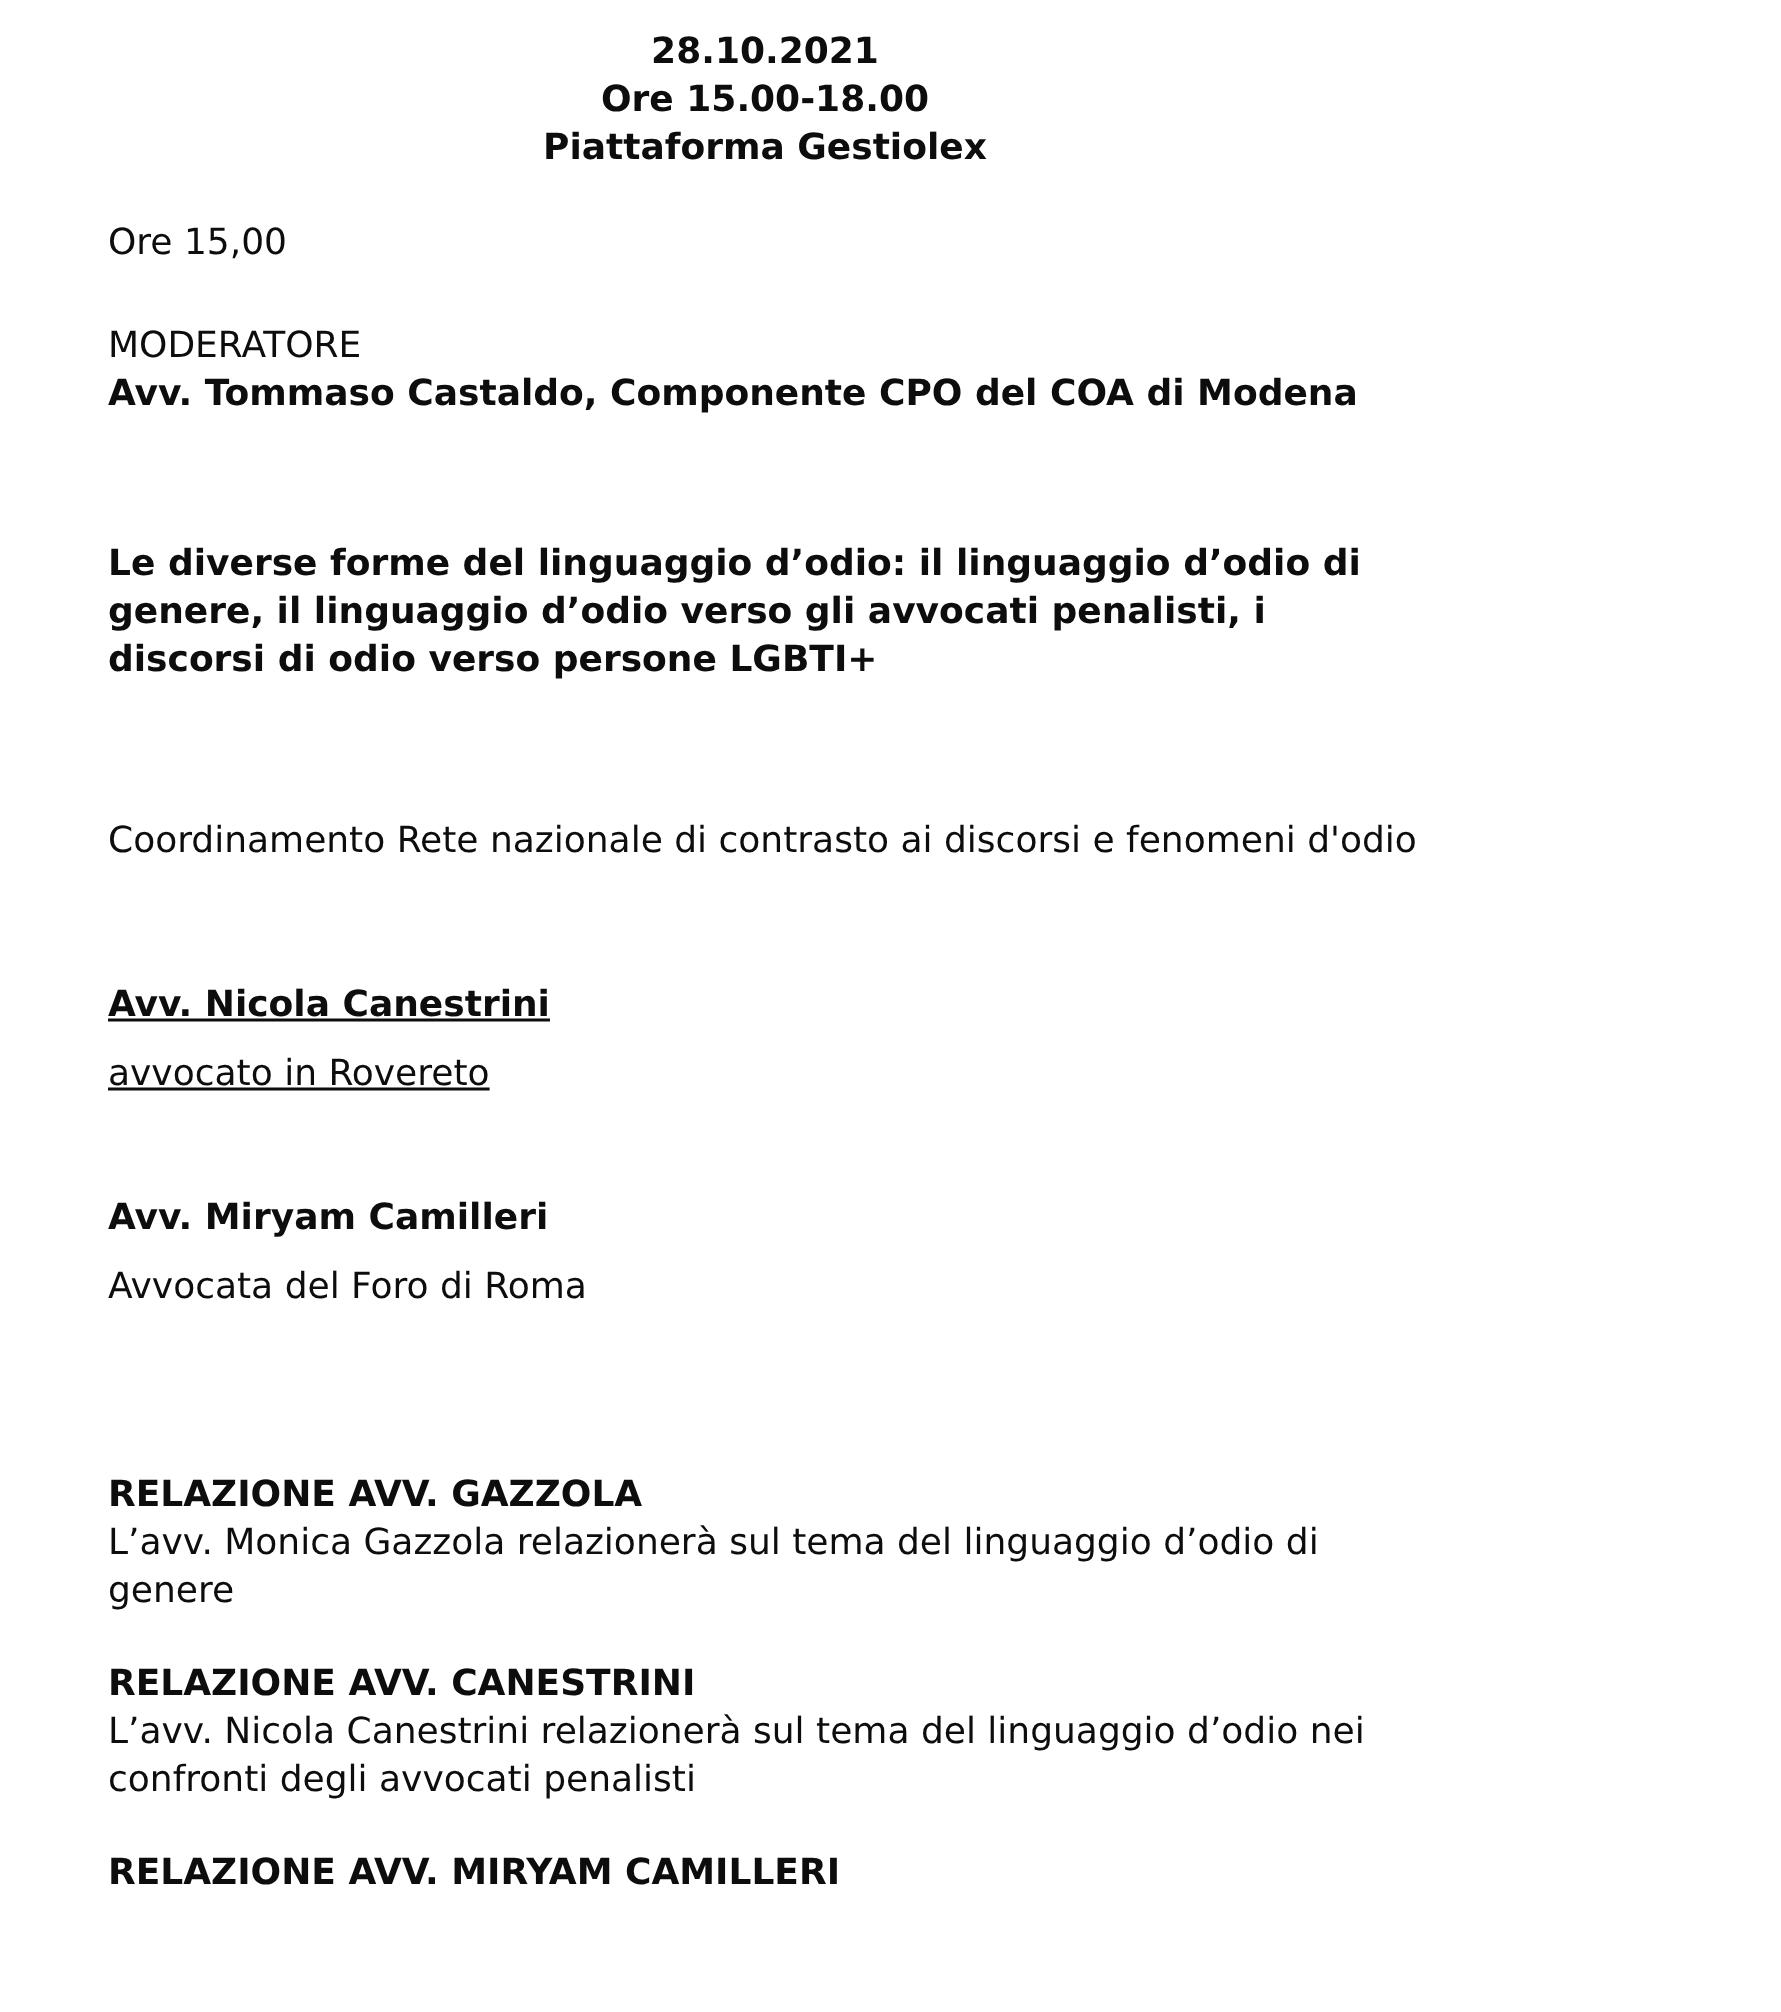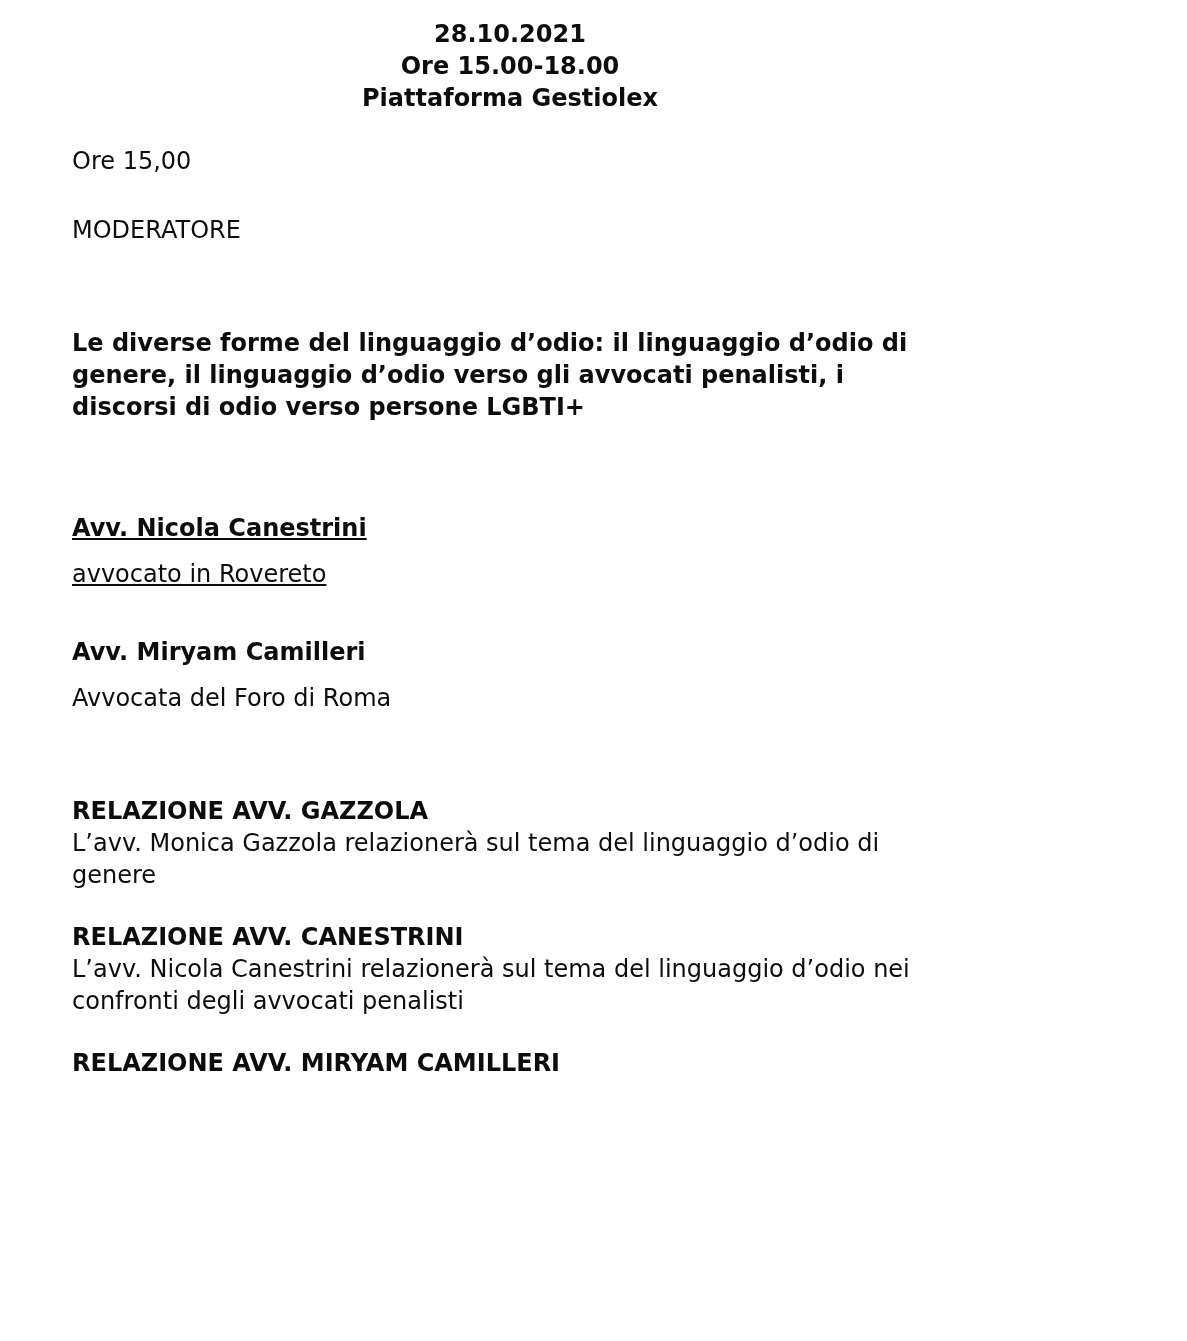--- a/index.html
+++ b/index.html
@@ -34,50 +34,52 @@
 
   .moderator-block { margin-top: 37px; }
 
   .topic {
     margin-top: 81px;
     max-width: 1040px;
   }
 
   .speaker-gazzola   { margin-top: 89px; }
   .speaker-canestrini{ margin-top: 77px; text-decoration: underline; }
-  .speaker-camilleri { margin-top: 46px; }
+  .speaker-camilleri { margin-top: 64px; }
   .speaker-title-spaced { margin-top: 14px; }
   .speaker-block .speaker-title { max-width: 1040px; }
 
-  .presentations { margin-top: 81px; }
+  .presentations { margin-top: 107px; }
   .presentation-block + .presentation-block { margin-top: 30px; }
   .presentation-desc { max-width: 1045px; }
 </style>
 </head>
 <body>
 
 <div class="page">
 
   <header class="doc-header">
     <p>28.10.2021</p>
     <p>Ore 15.00-18.00</p>
     <p>Piattaforma Gestiolex</p>
   </header>
 
   <p class="session-time">Ore 15,00</p>
 
   <div class="moderator-block">
     <p>MODERATORE</p>
+    <p class="bold">Avv. Tommaso Castaldo, Componente CPO del COA di Modena</p>
   </div>
 
   <p class="topic bold">Le diverse forme del linguaggio d’odio: il linguaggio d’odio di genere, il linguaggio d’odio verso gli avvocati penalisti, i discorsi di odio verso persone LGBTI+</p>
 
   <section>
 
     <div class="speaker-block speaker-gazzola">
+      <p class="speaker-title">Coordinamento Rete nazionale di contrasto ai discorsi e fenomeni d'odio</p>
     </div>
 
     <div class="speaker-block speaker-canestrini">
       <p class="bold">Avv. Nicola Canestrini</p>
       <p class="speaker-title speaker-title-spaced">avvocato in Rovereto</p>
     </div>
 
     <div class="speaker-block speaker-camilleri">
       <p class="bold">Avv. Miryam Camilleri</p>
       <p class="speaker-title speaker-title-spaced">Avvocata del Foro di Roma</p>

